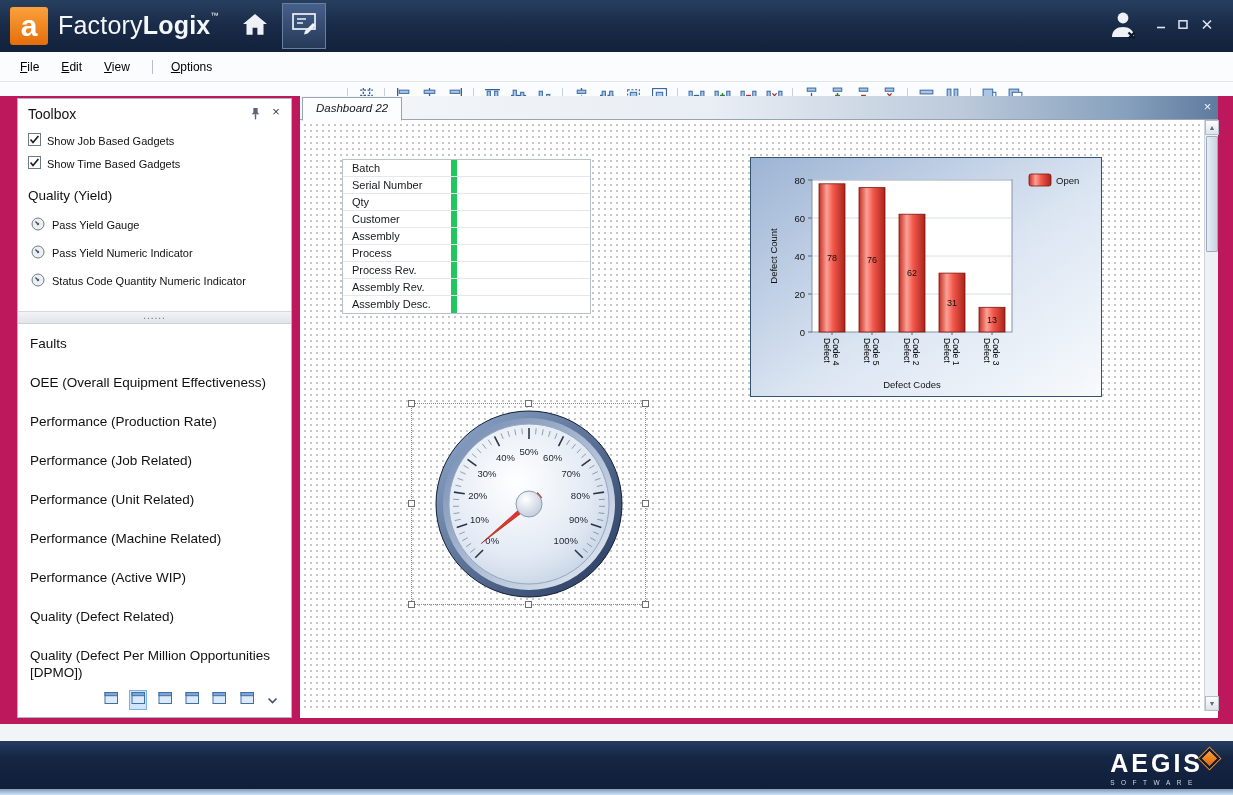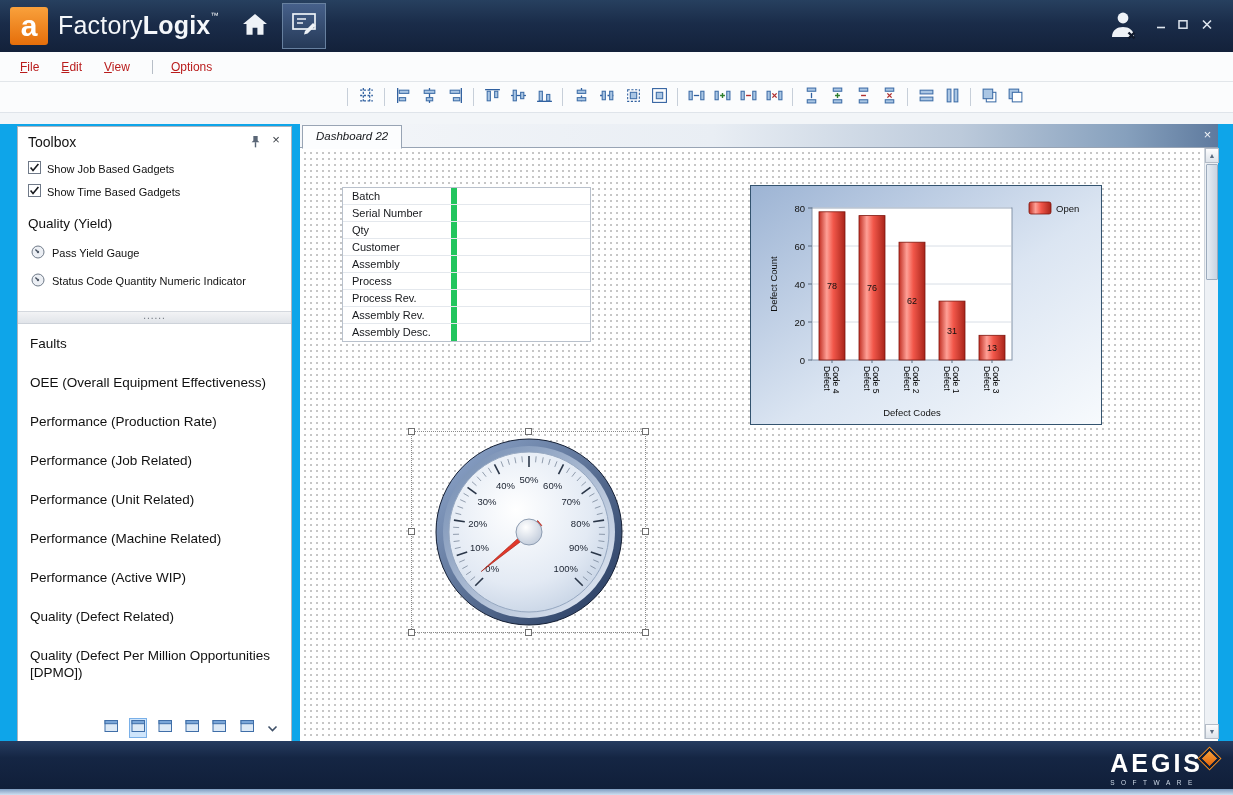--- a/index.html
+++ b/index.html
@@ -19,31 +19,31 @@
   .nav-home { left:236px; }
   .nav-dash { left:282px; top:3px; width:44px; height:46px;
     background:linear-gradient(180deg,#46608a,#263a58); border:1px solid #67809f; }
   .winctl { position:absolute; top:17px; width:20px; height:16px; display:flex; align-items:center; justify-content:center; }
   .user-ico { position:absolute; right:92px; top:8px; width:34px; height:36px; }
   .ctl-min { right:62px; } .ctl-max { right:40px; } .ctl-close { right:16px; }
 
   
   .menubar { position:absolute; left:0; top:52px; width:100%; height:30px; background:#fbfcfd;
     border-bottom:1px solid #e2e6ea; display:flex; align-items:center; padding-left:20px; }
-  .menu-item { font-size:12px; color:#b91c1c; margin-right:22px; cursor:default; }
+  .menu-item { font-size:12px; color:#000000; margin-right:22px; cursor:default; }
   .menu-sep { width:1px; height:14px; background:#b7bec7; margin-right:18px; }
 
   
   .toolbar { position:absolute; left:0; top:82px; width:100%; height:31px; background:#fbfcfd;
     border-bottom:1px solid #dfe4ea; display:flex; align-items:center; padding-left:342px; }
   .tb-sep { width:1px; height:18px; background:#c7cfd9; margin:0 5px; }
   .tool-ico { width:22px; height:21px; display:flex; align-items:center; justify-content:center; margin:0 2px; border-radius:2px; }
 
   
-  .bodyarea { position:absolute; left:0; top:124px; width:100%; height:628px; background:#0ea5e9; }
+  .bodyarea { position:absolute; left:0; top:96px; width:100%; height:628px; background:#be185d; }
 
   
   .toolbox { position:absolute; left:17px; top:2px; width:275px; height:620px; background:#fff;
     border:1px solid #aeb4bd; }
   .tbx-header { position:relative; height:30px; padding:7px 10px; font-size:14px; color:#121212; }
   .tbx-pin { position:absolute; right:28px; top:8px; width:14px; height:14px; }
   .tbx-close { position:absolute; right:8px; top:5px; font-size:13px; color:#3a3f46; width:14px; text-align:center; }
   .cb-row { display:flex; align-items:center; gap:6px; padding:4px 10px; font-size:11px; color:#111; }
   .tbx-section-title { padding:13px 10px 8px 10px; font-size:13.5px; color:#111; }
   .gadget-item { display:flex; align-items:center; gap:7px; padding:6px 10px 6px 13px; font-size:11px; color:#111; }
@@ -374,20 +374,28 @@
         </div>
       <div class="tbx-section-title">Quality (Yield)</div>
       <div id="tbx-items">
           <div class="gadget-item">
             <span><svg width="14" height="14" viewBox="0 0 14 14">
                 <circle cx="7" cy="7" r="6" fill="#eceff4" stroke="#6f7a88"></circle>
                 <path d="M7 7 L4.4 4.5" stroke="#3f4a58" stroke-width="1.3"></path>
                 <circle cx="7" cy="7" r="1.2" fill="#4f5a68"></circle>
               </svg></span>
             <span>Pass Yield Gauge</span>
+          </div>
+          <div class="gadget-item">
+            <span><svg width="14" height="14" viewBox="0 0 14 14">
+                <circle cx="7" cy="7" r="6" fill="#eceff4" stroke="#6f7a88"></circle>
+                <path d="M7 7 L4.4 4.5" stroke="#3f4a58" stroke-width="1.3"></path>
+                <circle cx="7" cy="7" r="1.2" fill="#4f5a68"></circle>
+              </svg></span>
+            <span>Pass Yield Numeric Indicator</span>
           </div>
           <div class="gadget-item">
             <span><svg width="14" height="14" viewBox="0 0 14 14">
                 <circle cx="7" cy="7" r="6" fill="#eceff4" stroke="#6f7a88"></circle>
                 <path d="M7 7 L4.4 4.5" stroke="#3f4a58" stroke-width="1.3"></path>
                 <circle cx="7" cy="7" r="1.2" fill="#4f5a68"></circle>
               </svg></span>
             <span>Status Code Quantity Numeric Indicator</span>
           </div>
         </div>

